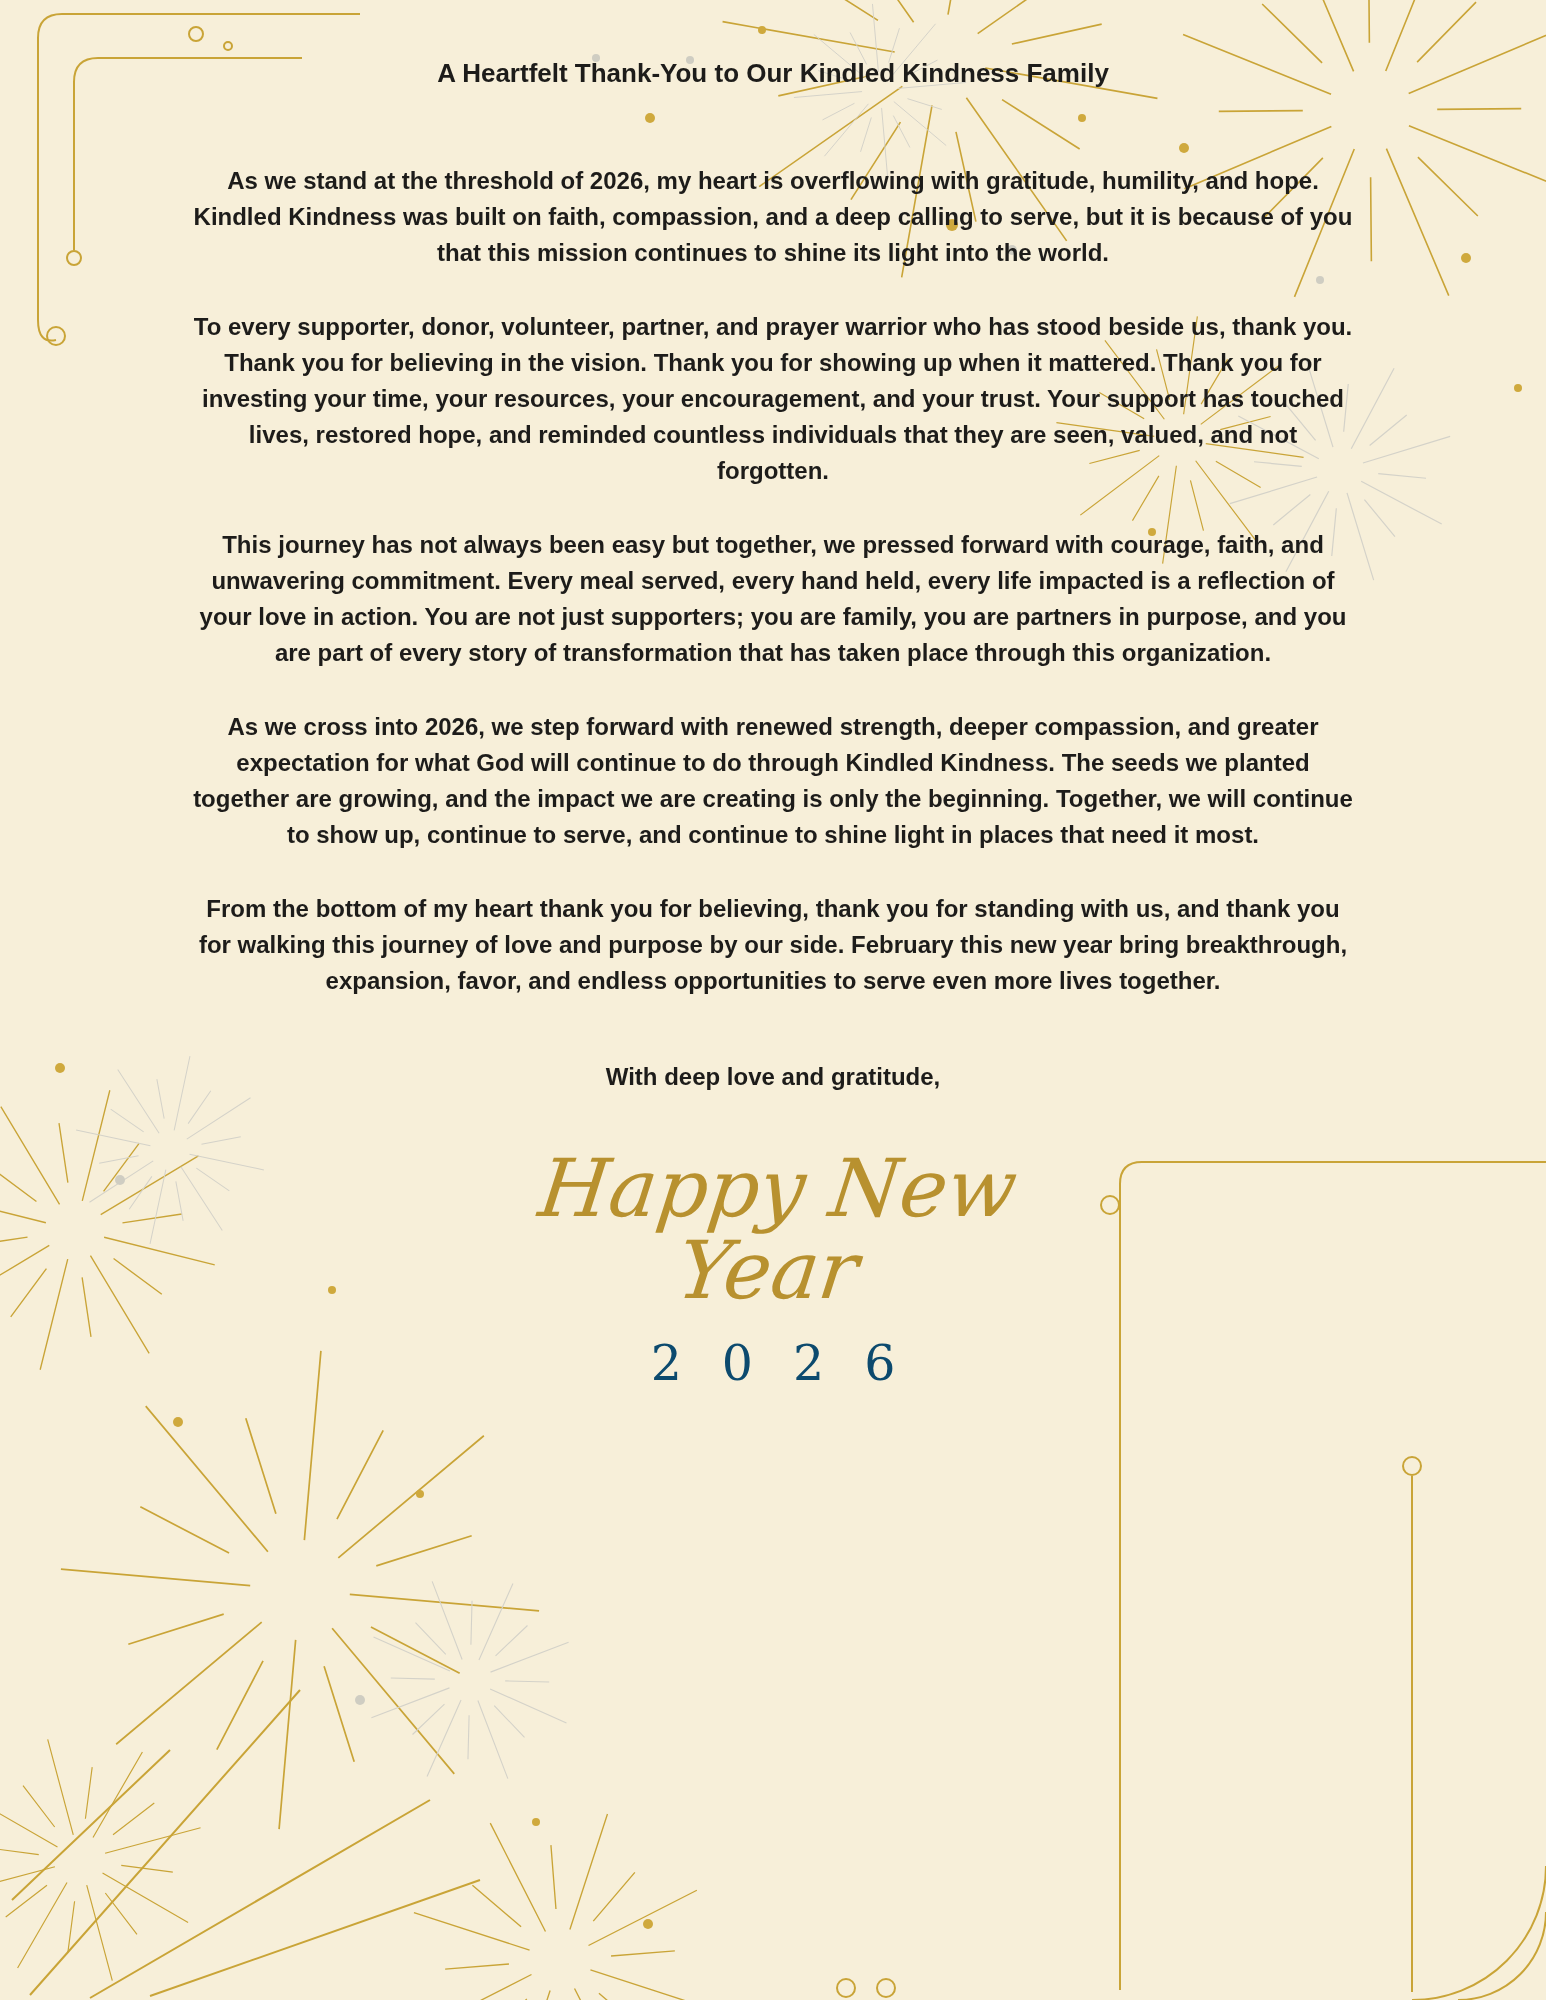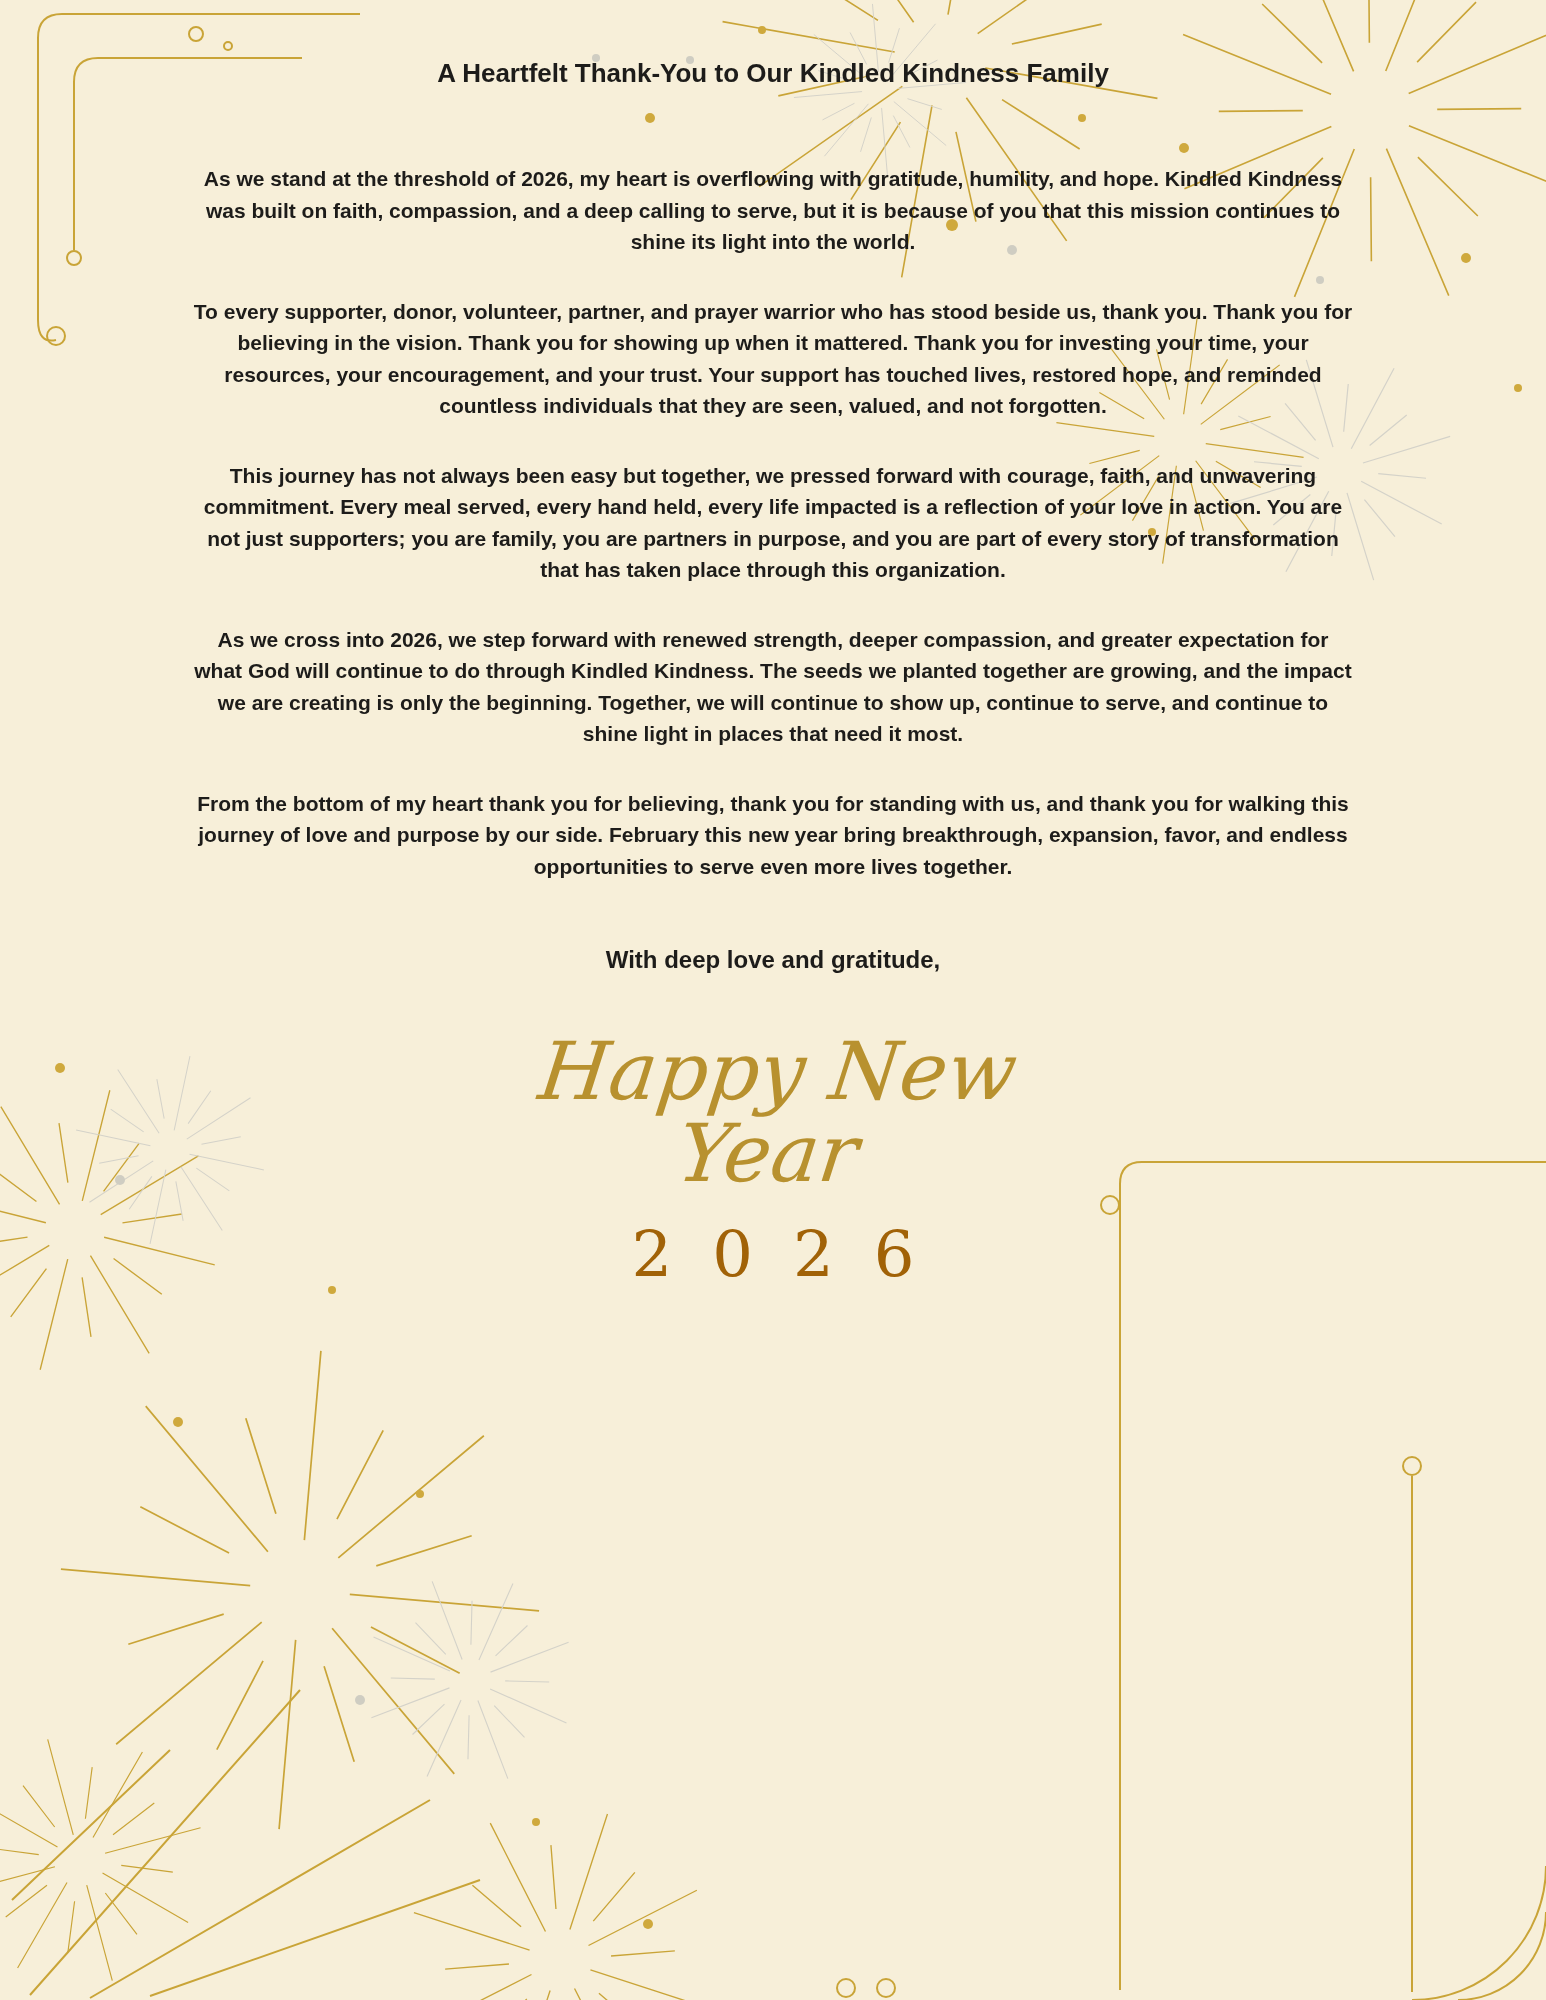--- a/index.html
+++ b/index.html
@@ -26,21 +26,21 @@
     margin: 0 auto;
     padding-top: 58px;
     text-align: center;
   }
   .title {
     font-size: 26px;
     font-weight: 700;
     margin: 0 0 74px 0;
   }
   .para {
-    font-size: 21px;
+    font-size: 24px;
     font-weight: 700;
     line-height: 1.5;
     margin: 0 auto 38px auto;
     max-width: 1160px;
   }
   .closing {
     font-size: 24px;
     font-weight: 700;
     line-height: 1.5;
     margin-top: 60px;
@@ -53,22 +53,22 @@
     font-weight: 400;
     color: #b8912f;
     font-size: 80px;
     line-height: 0.95;
     transform: skewX(-7deg);
   }
   .script-line2 { margin-top: 6px; }
   .year-text {
     margin-top: 26px;
     font-family: "DejaVu Serif", serif;
-    color: #a16207;
-    font-size: 64px;
+    color: #0c4a6e;
+    font-size: 49px;
     font-weight: 400;
   }
   .year-text span {
     letter-spacing: 40px;
     margin-right: -40px;
   }
   .burst { fill: none; }
   .frame-line { fill: none; stroke: #c9a437; stroke-width: 2; }
   .dot-gold { fill: #cfa93d; }
   .dot-silver { fill: #cfcdc2; }

